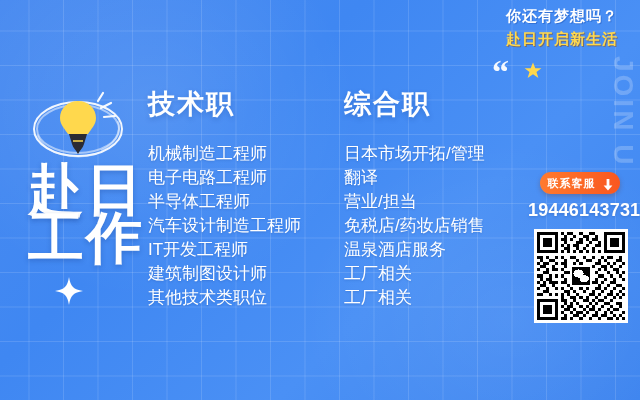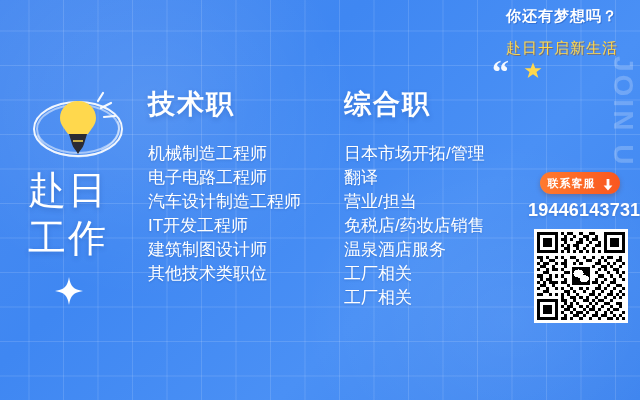--- a/index.html
+++ b/index.html
@@ -52,22 +52,22 @@
     height: 88px;
   }
   .bulb-wrap svg { display: block; }
 
   .left-title {
     position: absolute;
     left: 28px;
     top: 166px;
     width: 130px;
     color: #ffffff;
-    font-size: 38px;
-    font-weight: normal;
+    font-size: 56px;
+    font-weight: bold;
     line-height: 48px;
     letter-spacing: 2px;
     text-shadow: 0 2px 5px rgba(20,60,140,0.30);
   }
   .left-title .ln { display: block; }
 
   .sparkle {
     position: absolute;
     left: 54px;
     top: 276px;
@@ -119,24 +119,24 @@
     font-size: 15px;
     font-weight: bold;
     letter-spacing: 1px;
     line-height: 20px;
     text-shadow: 1px 1px 0 rgba(40,100,200,0.65);
   }
   .headline .l2 {
     display: block;
     color: #ffd84d;
     font-size: 15px;
-    font-weight: normal;
+    font-weight: bold;
     letter-spacing: 1px;
     line-height: 20px;
-    margin-top: 12px;
+    margin-top: 3px;
     text-shadow: 1px 1px 0 rgba(150,80,10,0.55);
   }
 
   .quote-mark {
     position: absolute;
     left: 492px;
     top: 60px;
     color: #ffffff;
     font-family: "Liberation Serif", "DejaVu Serif", serif;
     font-size: 34px;
@@ -257,20 +257,21 @@
     <svg width="30" height="30" viewBox="0 0 30 30">
       <path d="M15 1 C16.5 10.5, 19.5 13.5, 29 15 C19.5 16.5, 16.5 19.5, 15 29 C13.5 19.5, 10.5 16.5, 1 15 C10.5 13.5, 13.5 10.5, 15 1 Z" fill="#ffffff"></path>
     </svg>
   </div>
 
   <div class="col c1">
     <div class="col-title">技术职</div>
     <ul>
       <li>机械制造工程师</li>
       <li>电子电路工程师</li>
+      <li>半导体工程师</li>
       <li>汽车设计制造工程师</li>
       <li>IT开发工程师</li>
       <li>建筑制图设计师</li>
       <li>其他技术类职位</li>
     </ul>
   </div>
 
   <div class="col c2">
     <div class="col-title">综合职</div>
     <ul>

